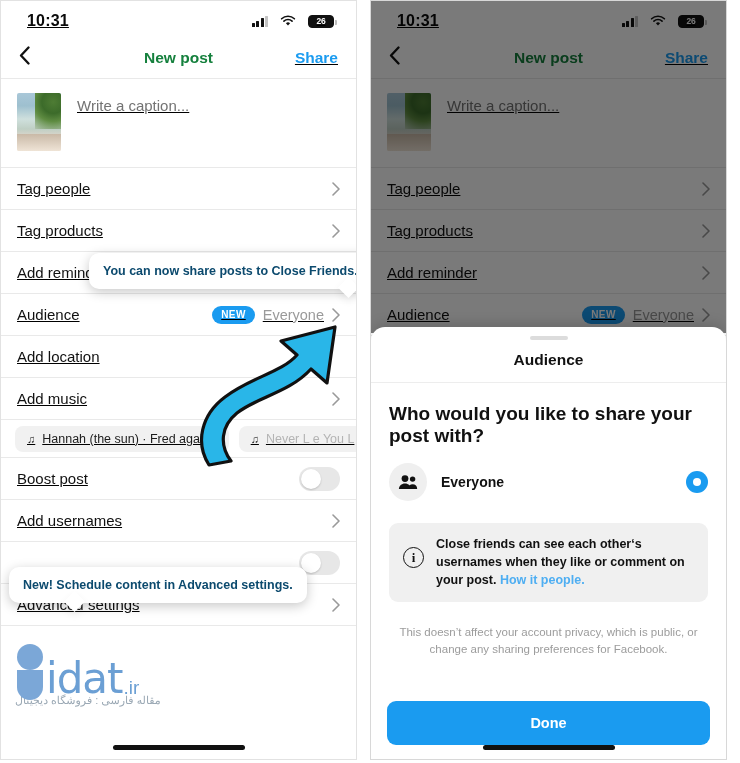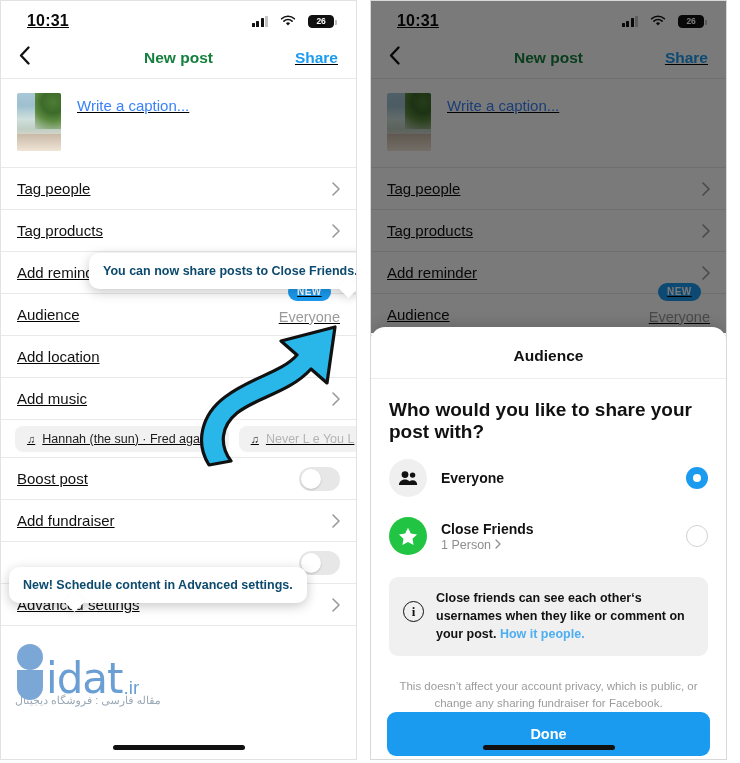--- a/index.html
+++ b/index.html
@@ -74,29 +74,29 @@
     position: relative;
   }
   .thumb::before{
     content:""; position:absolute; right:0; top:0; width:60%; height:62%;
     background: radial-gradient(circle at 70% 25%, #4e7c34 0%, #3c6b2a 35%, #5f8c42 60%, rgba(120,150,90,.2) 100%);
   }
   .thumb::after{
     content:""; position:absolute; left:0; bottom:0; width:100%; height:30%;
     background: linear-gradient(#c9b9a7, #efe4d6);
   }
-  .caption-ph { font-size: 15px; color: #3b82f6; padding-top: 4px; }
+  .caption-ph { font-size: 15px; color: #737373; padding-top: 4px; }
 
   
   .row {
     height: 42px; display: flex; align-items: center;
     padding: 0 16px; border-bottom: 1px solid #e9e9e9; position: relative;
   }
   .row-label { font-size: 15px; color: #111; }
-  .row-right { margin-left: auto; display: flex; align-items: center; gap: 8px; flex-direction: column; }
+  .row-right { margin-left: auto; display: flex; align-items: center; gap: 8px; }
   .row-value { font-size: 14.5px; color: #9a9a9a; }
   .chev { color: #9a9a9a; display: flex; }
   .badge-new {
     background: #1a9bf0; color: #fff; font-size: 10px; font-weight: 700;
     letter-spacing: .4px; padding: 3.5px 9px; border-radius: 11px;
   }
   .toggle {
     width: 41px; height: 24px; border-radius: 14px; background: #e7e7e7;
     position: relative; flex: 0 0 auto;
   }
@@ -321,21 +321,21 @@
     <div class="row">
       <span class="row-label">Boost post</span>
       <span class="row-right">
           <span class="toggle">
             <i></i>
           </span>
         </span>
     </div>
 
     <div class="row">
-      <span class="row-label">Add fundraiser</span>
+      <span class="row-label">Add usernames</span>
       <span class="row-right">
           <span class="chev">
             <svg width="8" height="14" viewBox="0 0 8 14">
               <path d="M1 1l6 6-6 6" stroke="currentColor" stroke-width="1.6" fill="none" stroke-linecap="round" stroke-linejoin="round"></path>
             </svg>
           </span>
         </span>
     </div>
 
     <div class="row">
@@ -482,44 +482,27 @@
               <circle cx="14.6" cy="5.1" r="2.7" fill="#111"></circle>
               <path d="M11.5 15h7.7c0-2.7-1.9-4.7-4.6-4.7-1.2 0-2.2.3-3.1.9Z" fill="#111"></path>
             </svg>
         </span>
         <span class="aud-text">
           <span class="aud-name">Everyone</span>
         </span>
         <span class="radio on"></span>
       </div>
 
-      <div class="aud-row">
-        <span class="aud-icon close">
-          <svg width="20" height="19" viewBox="0 0 20 19">
-              <path d="M10 .8l2.8 5.7 6.3.9-4.6 4.4 1.1 6.3-5.6-3-5.6 3 1.1-6.3L.9 7.4l6.3-.9Z" fill="#fff"></path>
-            </svg>
-        </span>
-        <span class="aud-text">
-          <span class="aud-name">Close Friends</span>
-          <span class="aud-sub">
-            <span>1 Person</span>
-            <span><svg width="6" height="10" viewBox="0 0 6 10">
-                  <path d="M1 1l4 4-4 4" stroke="#8e8e8e" stroke-width="1.3" fill="none" stroke-linecap="round" stroke-linejoin="round"></path>
-                </svg></span>
-          </span>
-        </span>
-        <span class="radio off"></span>
-      </div>
 
       <div class="info-box">
         <span class="info-i">i</span>
         <span class="info-text"><span>Close friends can see each other‘s usernames when they like or comment on your post. </span><a href="#">How it people.</a></span>
       </div>
 
-      <div class="disclaimer">This doesn’t affect your account privacy, which is public, or change any sharing fundraiser for Facebook.</div>
+      <div class="disclaimer">This doesn’t affect your account privacy, which is public, or change any sharing preferences for Facebook.</div>
 
       <div class="done-wrap">
         <div class="done-btn">Done</div>
       </div>
     </div>
 
     <div class="home-indicator" style="z-index:35"></div>
   </div>
 
 </div>

